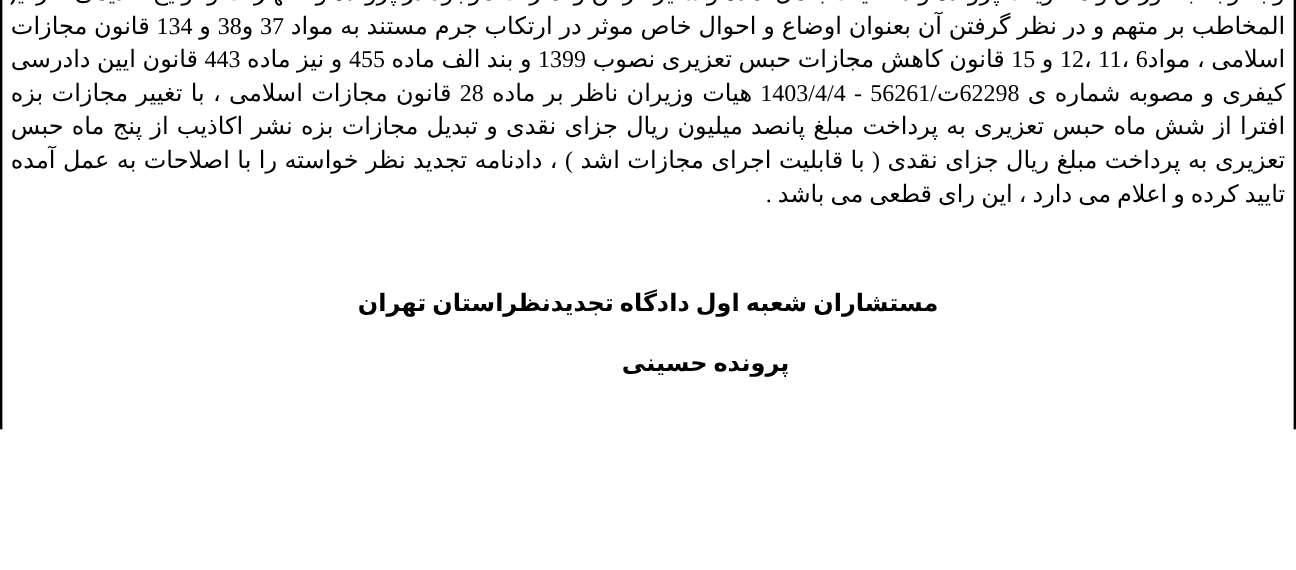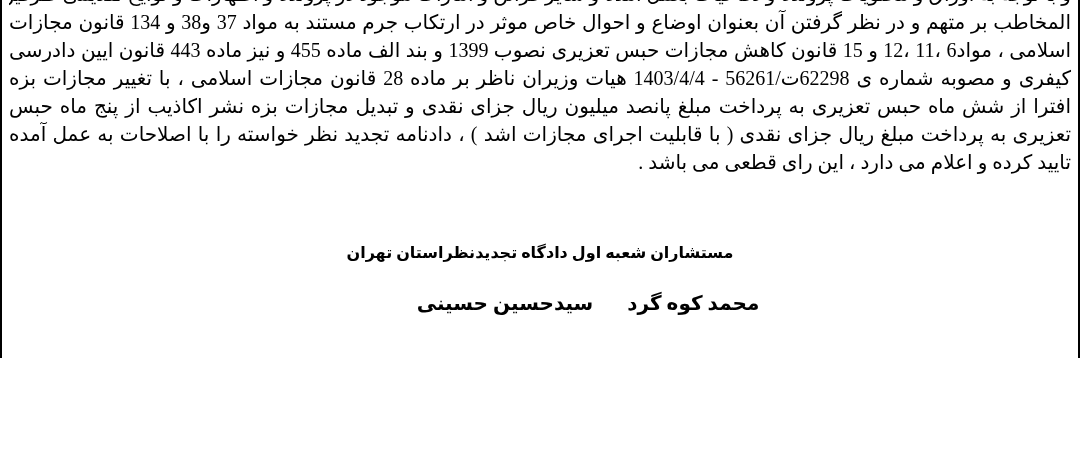--- a/index.html
+++ b/index.html
@@ -44,21 +44,21 @@
     text-align: justify;
     text-justify: inter-word;
   }
   .signature-block {
     margin-top: 62px;
     text-align: center;
     font-weight: bold;
     direction: rtl;
   }
   .court-title {
-    font-size: 16px;
+    font-size: 20px;
     line-height: 30px;
   }
   .judges-row {
     margin-top: 20px;
     display: flex;
     direction: rtl;
     justify-content: center;
     gap: 34px;
     font-size: 20px;
     line-height: 30px;
@@ -74,19 +74,18 @@
 
     <div class="clip-row">
       <span class="clip-inner">و با توجه به اوراق و محتویات پرونده و دفاعیات بعمل آمده و سایر قرائن و امارات موجود در پرونده و اظهارات و لوایح تقدیمی طرفین و مستندات ابرازی</span>
     </div>
 
     <p class="body-par">المخاطب بر متهم و در نظر گرفتن آن بعنوان اوضاع و احوال خاص موثر در ارتکاب جرم مستند به مواد 37 و38 و 134 قانون مجازات اسلامی ، مواد6 ،11 ،12 و 15 قانون کاهش مجازات حبس تعزیری نصوب 1399 و بند الف ماده 455 و نیز ماده 443 قانون ایین دادرسی کیفری و مصوبه شماره ی 62298ت/56261 - 1403/4/4 هیات وزیران ناظر بر ماده 28 قانون مجازات اسلامی ، با تغییر مجازات بزه افترا از شش ماه حبس تعزیری به پرداخت مبلغ پانصد میلیون ریال جزای نقدی و تبدیل مجازات بزه نشر اکاذیب از پنج ماه حبس تعزیری به پرداخت مبلغ ریال جزای نقدی ( با قابلیت اجرای مجازات اشد ) ، دادنامه تجدید نظر خواسته را با اصلاحات به عمل آمده تایید کرده و اعلام می دارد ، این رای قطعی می باشد .</p>
 
     <div class="signature-block">
       <div class="court-title">مستشاران شعبه اول دادگاه تجدیدنظراستان تهران</div>
       <div class="judges-row">
-        <span>محمد کوه گرد</span>
-        <span>سیدحسین حسینی</span>
+        <span>پرونده حسینی</span>
       </div>
     </div>
 
   </div>
 </div>
 
 </body></html>

